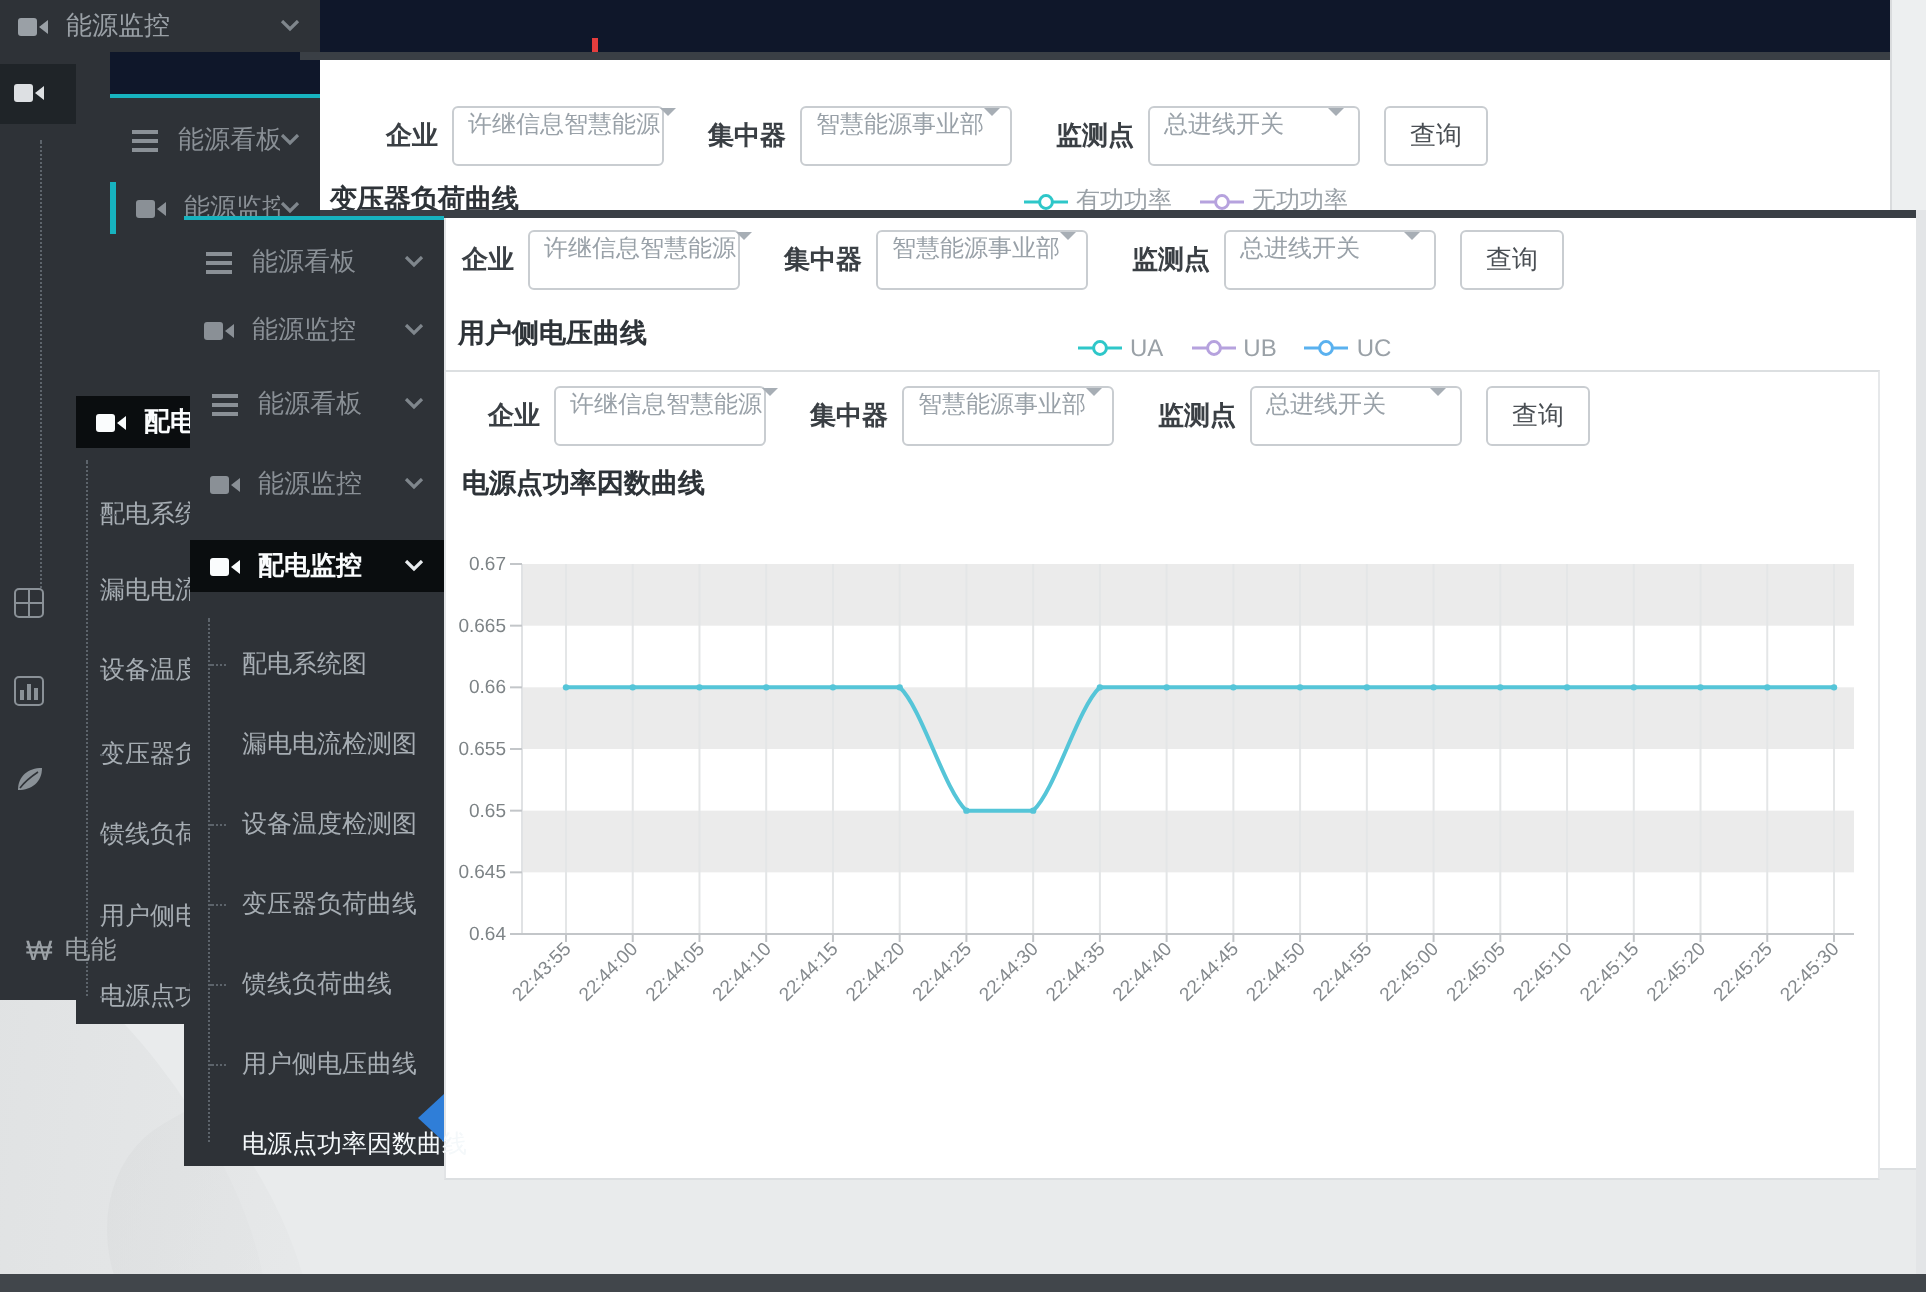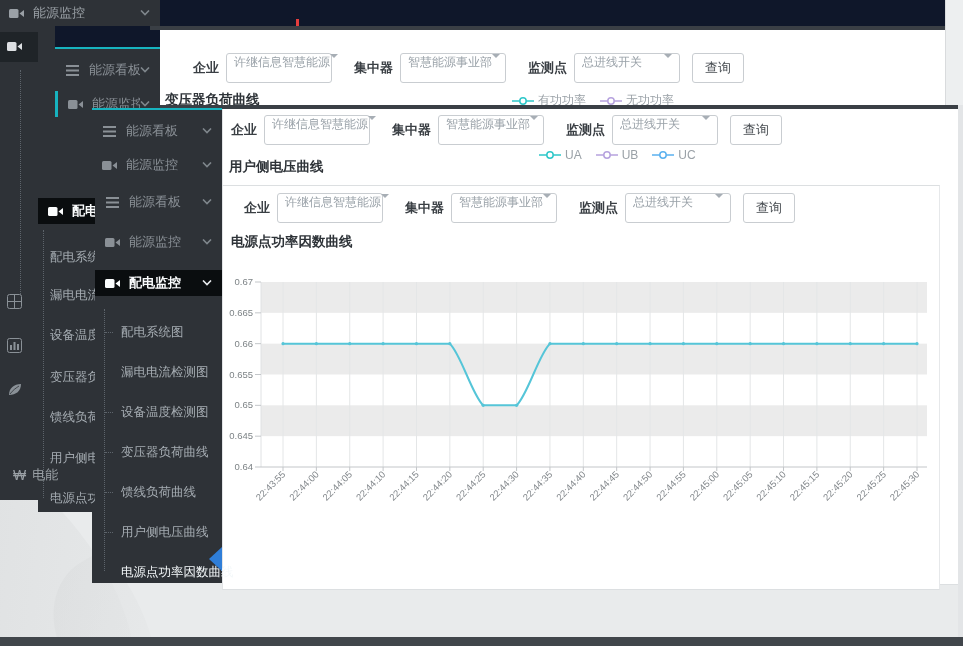--- a/index.html
+++ b/index.html
@@ -195,21 +195,21 @@
         <span class="caret"></span>
       </div>
       <span class="tlb">监测点</span>
       <div class="sel" style="margin-right:12px;">
         <span>总进线开关</span>
         <span class="caret"></span>
       </div>
       <button class="qbtn">查询</button>
     </div>
     <div class="wtitle" style="left:6px;top:49px;">用户侧电压曲线</div>
-    <div class="legend" style="left:316px;top:39px;">
+    <div class="legend" style="left:316px;top:58px;">
       <span class="lg-item">
         <span style="display: inline-flex; color: rgb(46, 199, 201);">
           <svg width="22" height="10">
               <line x1="0" y1="5" x2="22" y2="5" stroke="currentColor" stroke-width="1.5"></line>
               <circle cx="11" cy="5" r="3.2" fill="#fff" stroke="currentColor" stroke-width="1.5"></circle>
             </svg>
         </span>
         <span class="lg-lb">UA</span>
       </span>
       <span class="lg-item">

